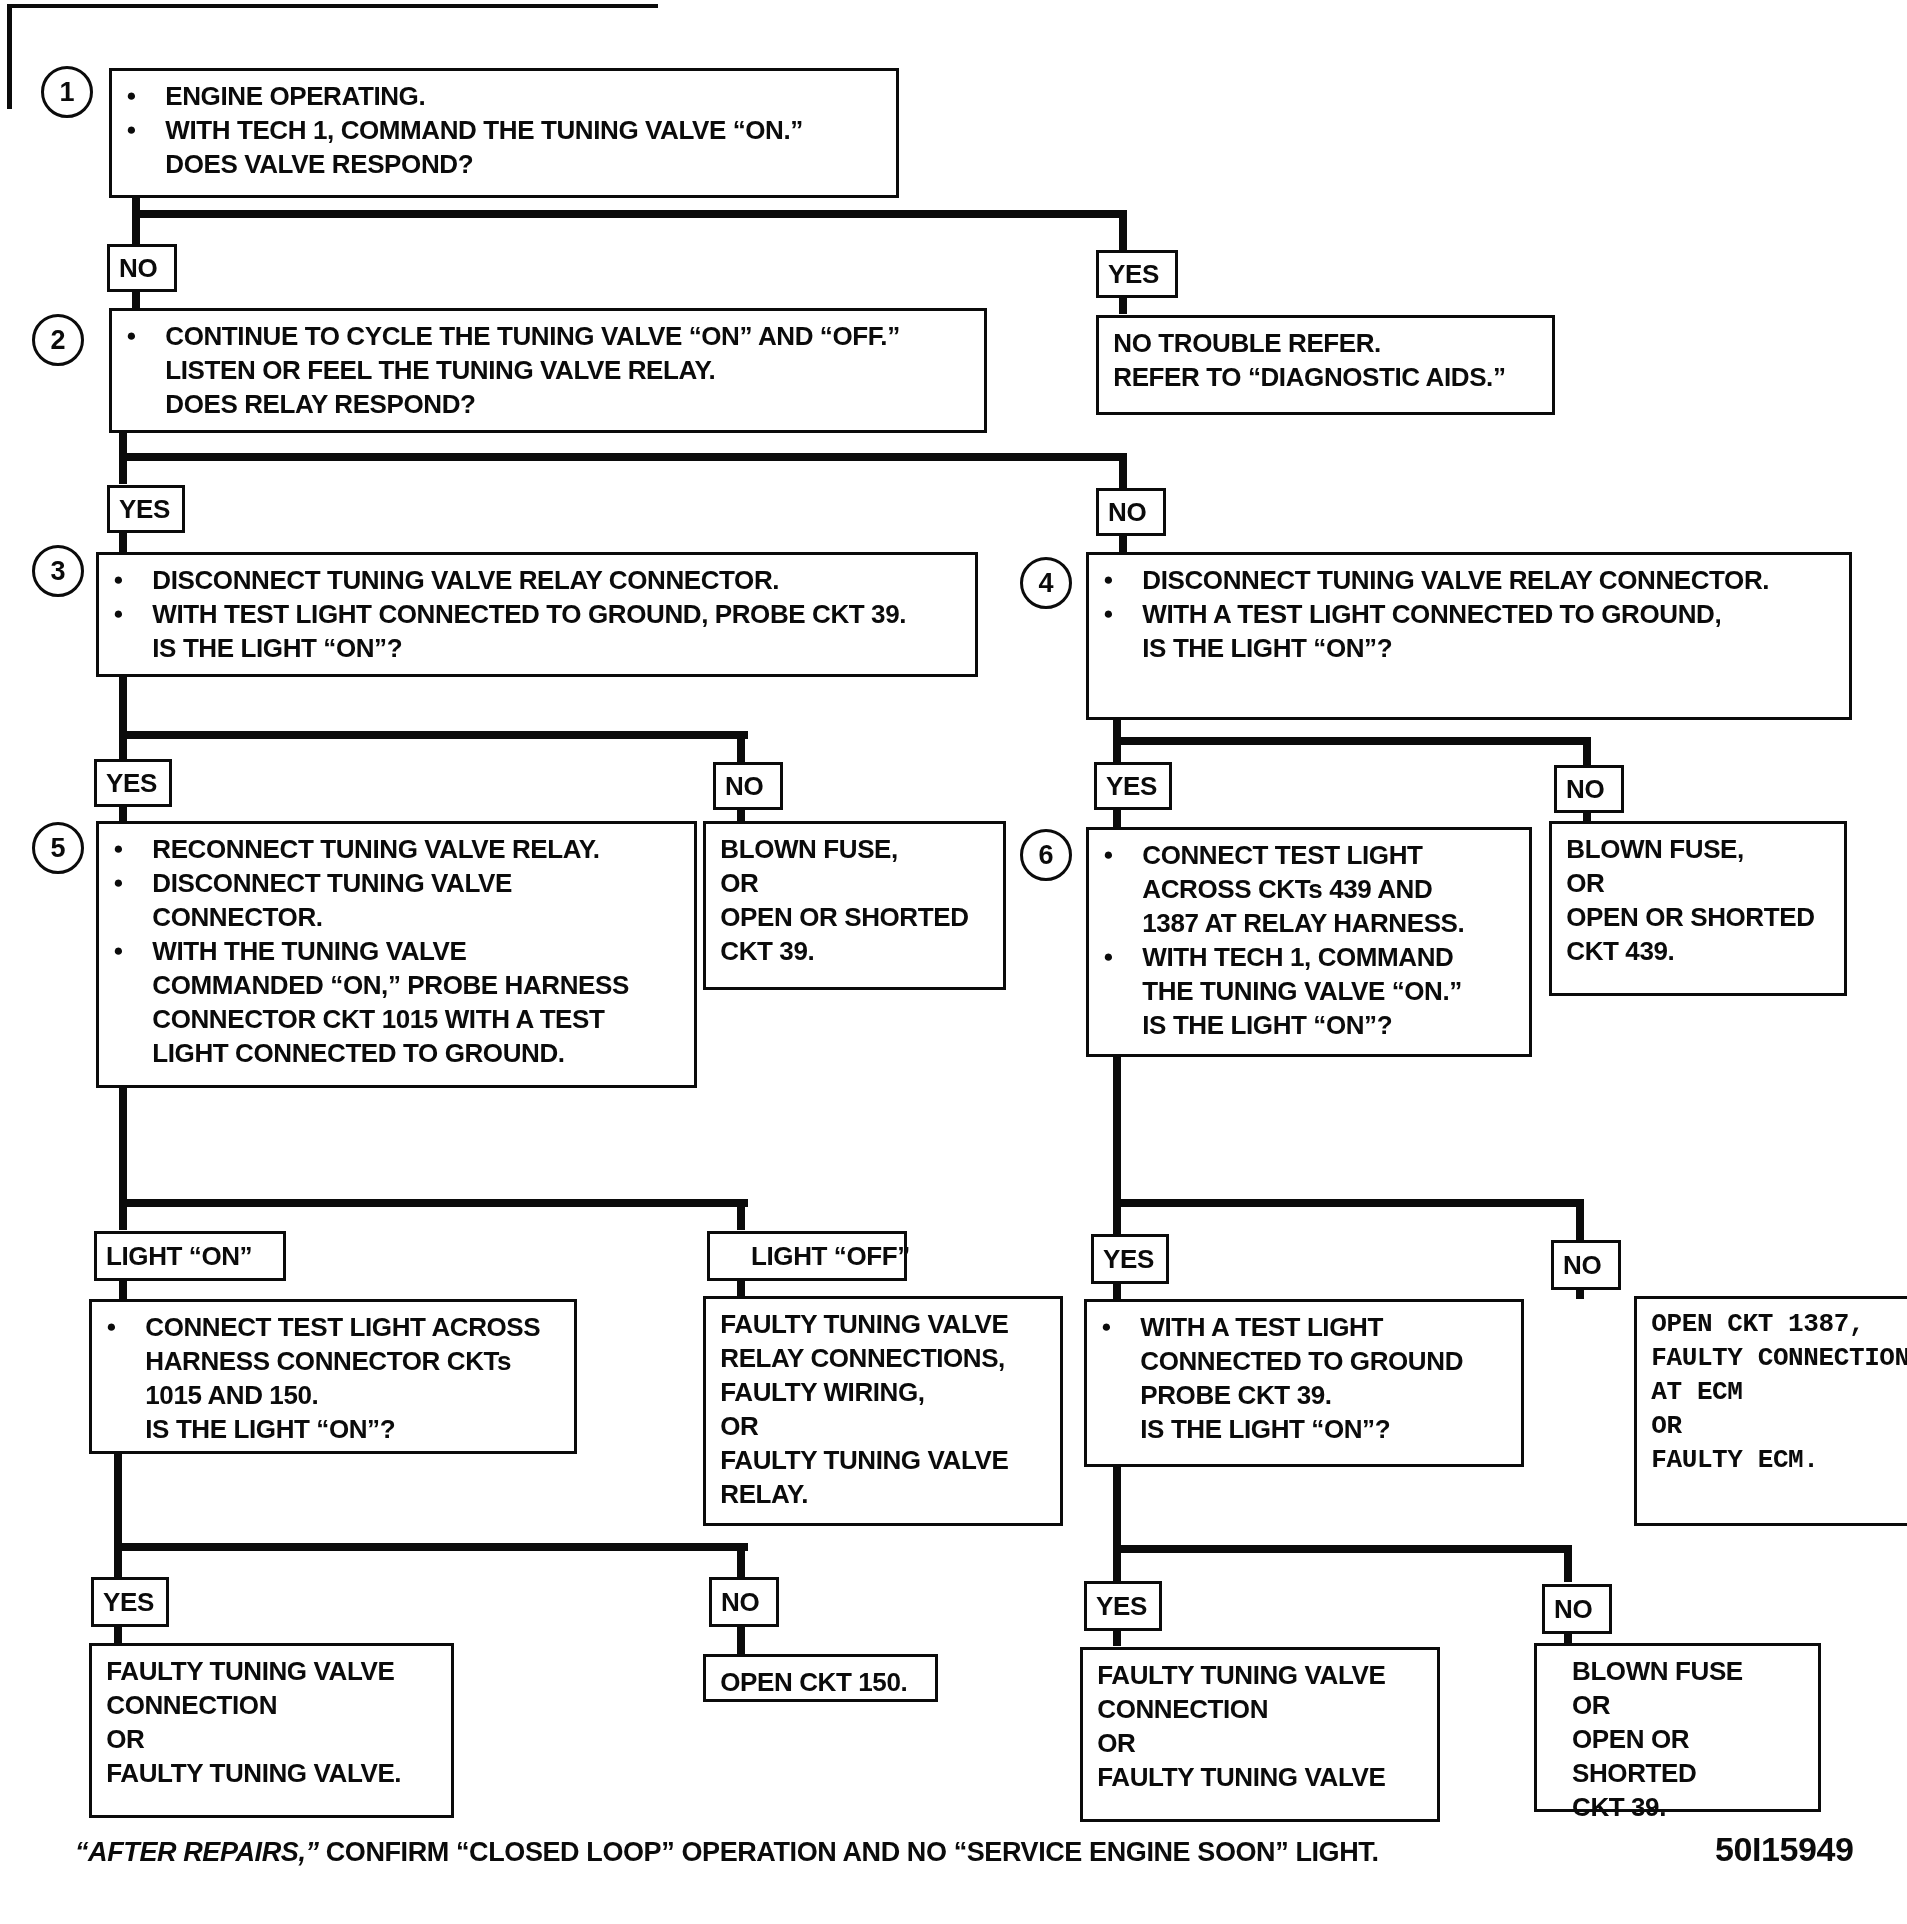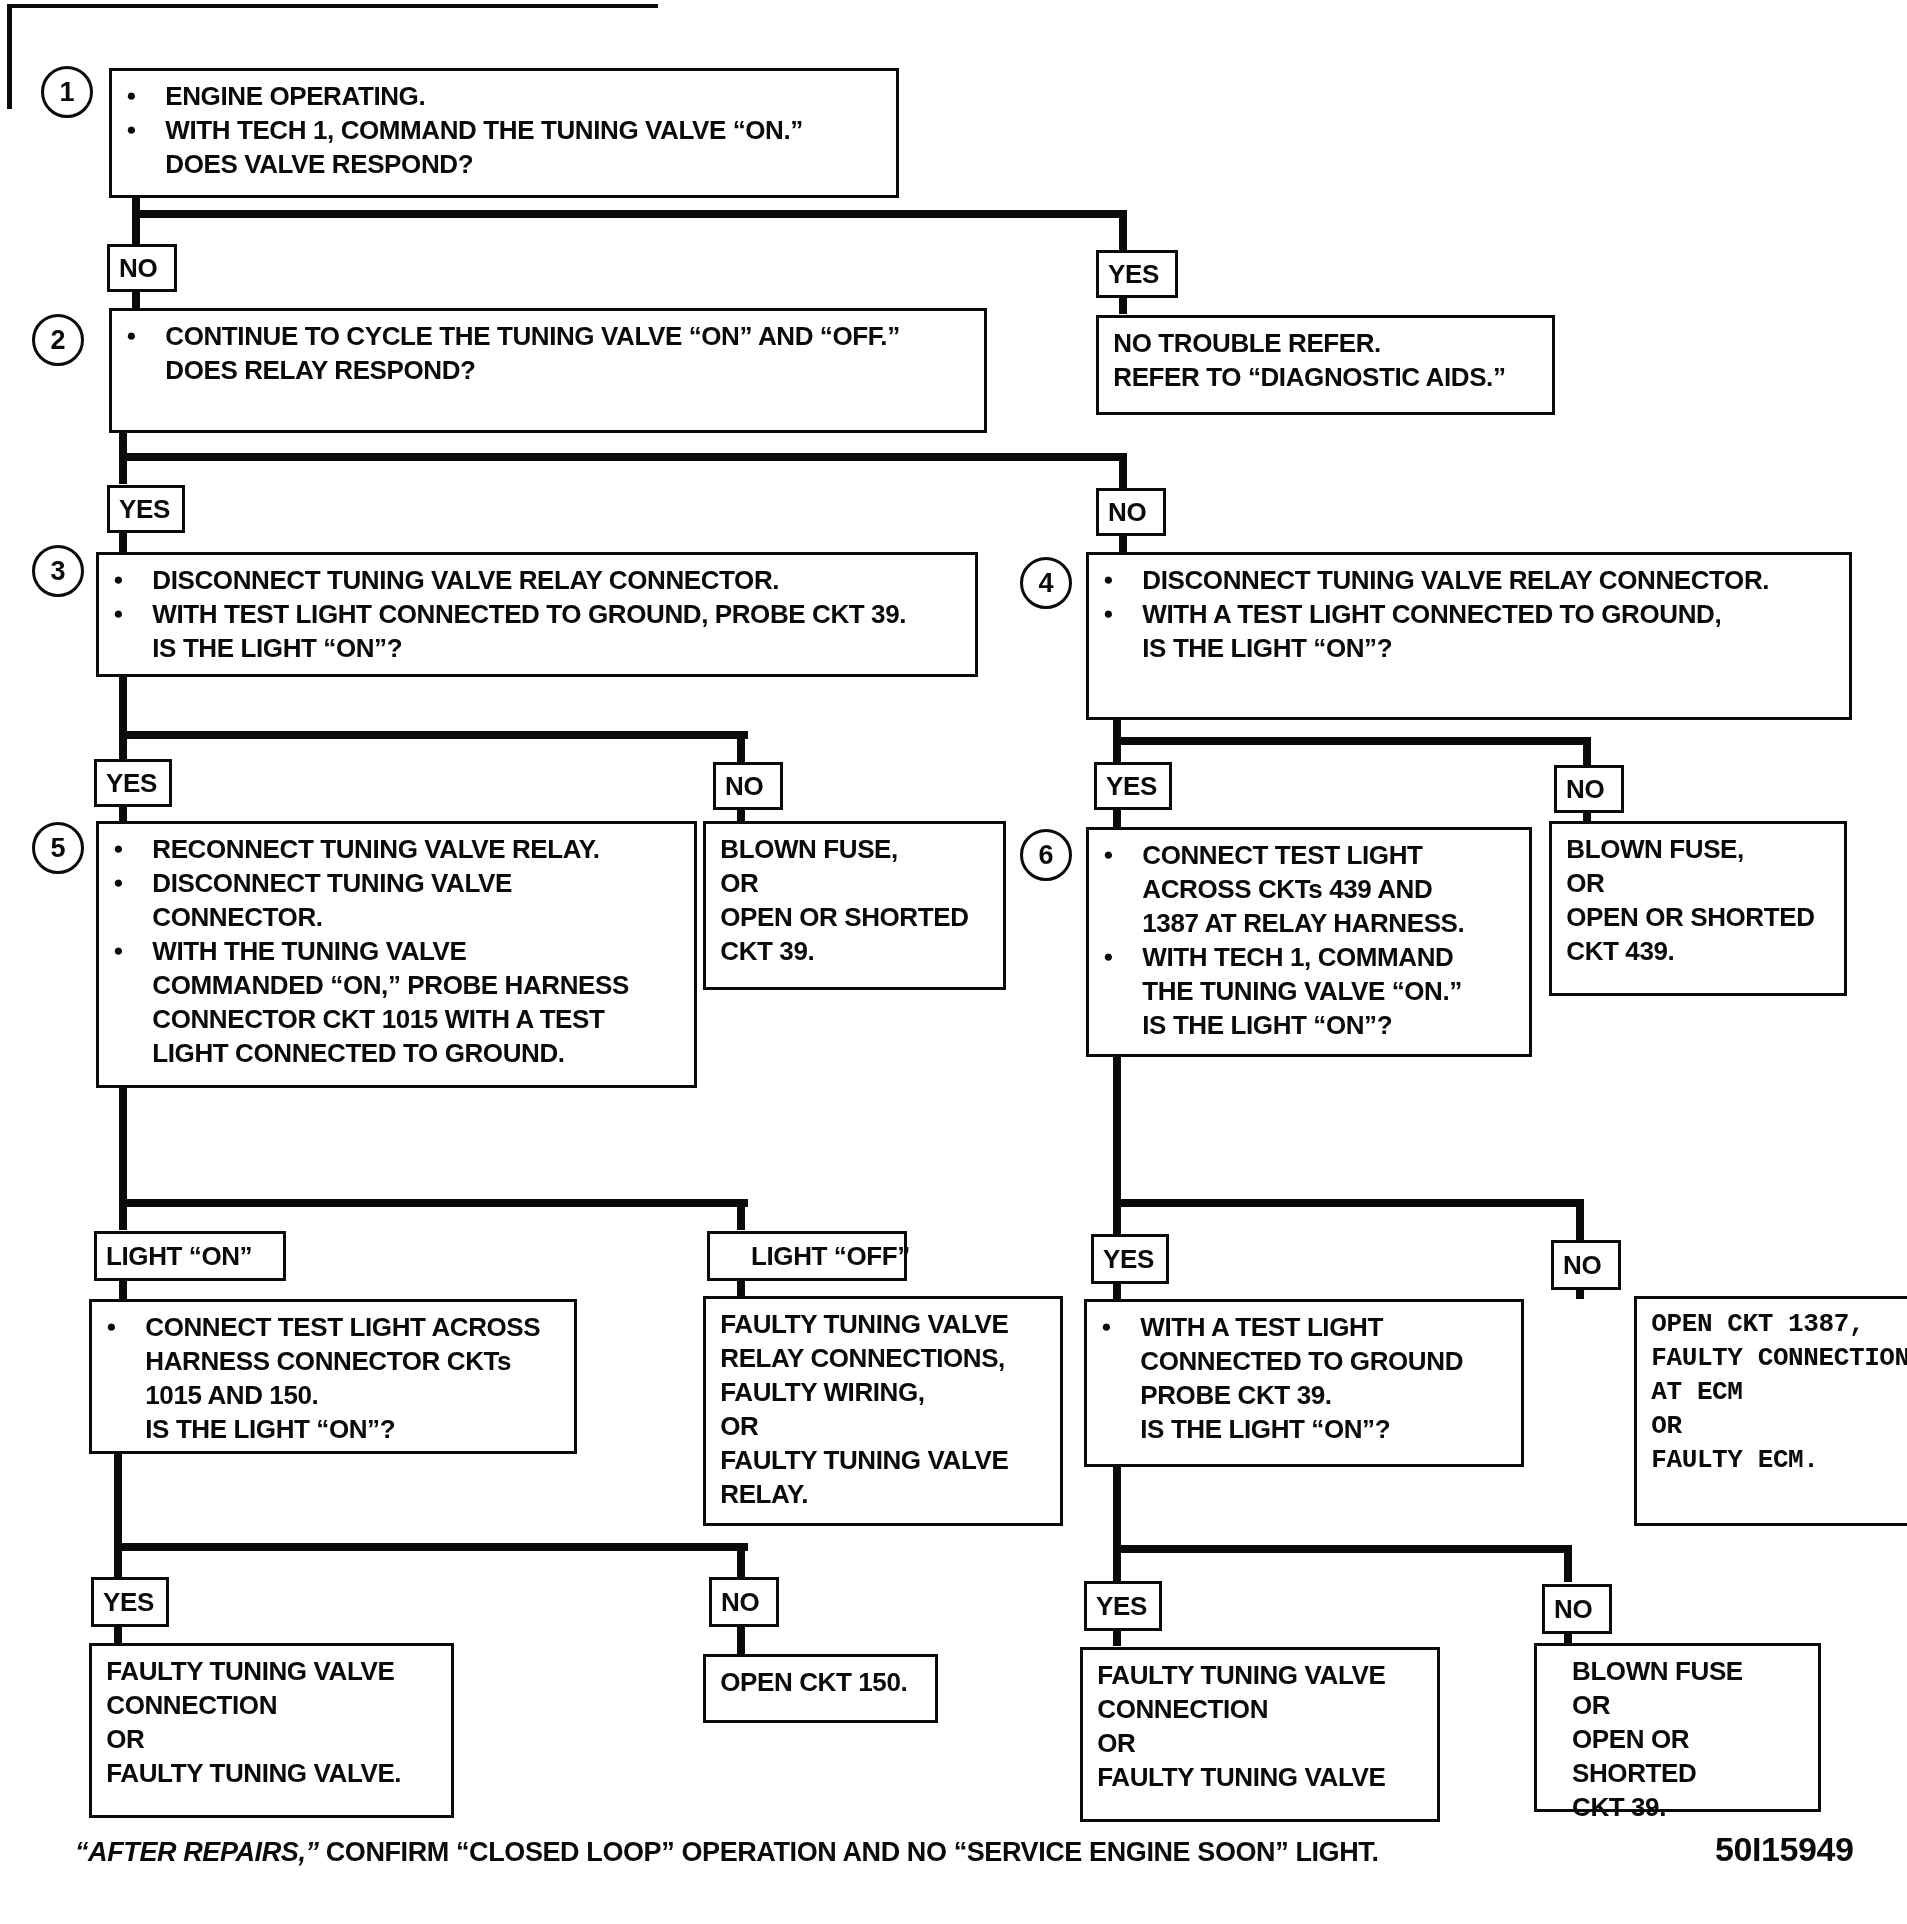--- a/index.html
+++ b/index.html
@@ -158,20 +158,24 @@
     <div class="rl">REFER TO “DIAGNOSTIC AIDS.”</div>
   </div>
 
   <div class="box" style="left:109px;top:308px;width:878px;height:125px;">
     <div class="bl">
         <span class="dot">●</span>
         <span class="t">CONTINUE TO CYCLE THE TUNING VALVE “ON” AND “OFF.”</span>
       </div>
     <div class="bl">
         <span class="dot"></span>
+        <span class="t">LISTEN OR FEEL THE TUNING VALVE RELAY.</span>
+      </div>
+    <div class="bl">
+        <span class="dot"></span>
         <span class="t">DOES RELAY RESPOND?</span>
       </div>
   </div>
 
   <div class="lbl" style="left:107px;top:485px;width:78px;height:48px;">YES</div>
   <div class="lbl" style="left:1096px;top:488px;width:70px;height:48px;">NO</div>
 
   <div class="box" style="left:96px;top:552px;width:882px;height:125px;">
     <div class="bl">
         <span class="dot">●</span>
@@ -344,21 +348,21 @@
   <div class="lbl" style="left:1084px;top:1581px;width:78px;height:50px;">YES</div>
   <div class="lbl" style="left:1542px;top:1584px;width:70px;height:50px;">NO</div>
 
   <div class="box" style="left:89px;top:1643px;width:365px;height:175px;">
     <div class="rl">FAULTY TUNING VALVE</div>
     <div class="rl">CONNECTION</div>
     <div class="rl">OR</div>
     <div class="rl">FAULTY TUNING VALVE.</div>
   </div>
 
-  <div class="box" style="left:703px;top:1654px;width:235px;height:69px;">
+  <div class="box" style="left:703px;top:1654px;width:235px;height:48px;">
     <div class="rl">OPEN CKT 150.</div>
   </div>
 
   <div class="box" style="left:1080px;top:1647px;width:360px;height:175px;">
     <div class="rl">FAULTY TUNING VALVE</div>
     <div class="rl">CONNECTION</div>
     <div class="rl">OR</div>
     <div class="rl">FAULTY TUNING VALVE</div>
   </div>
 

